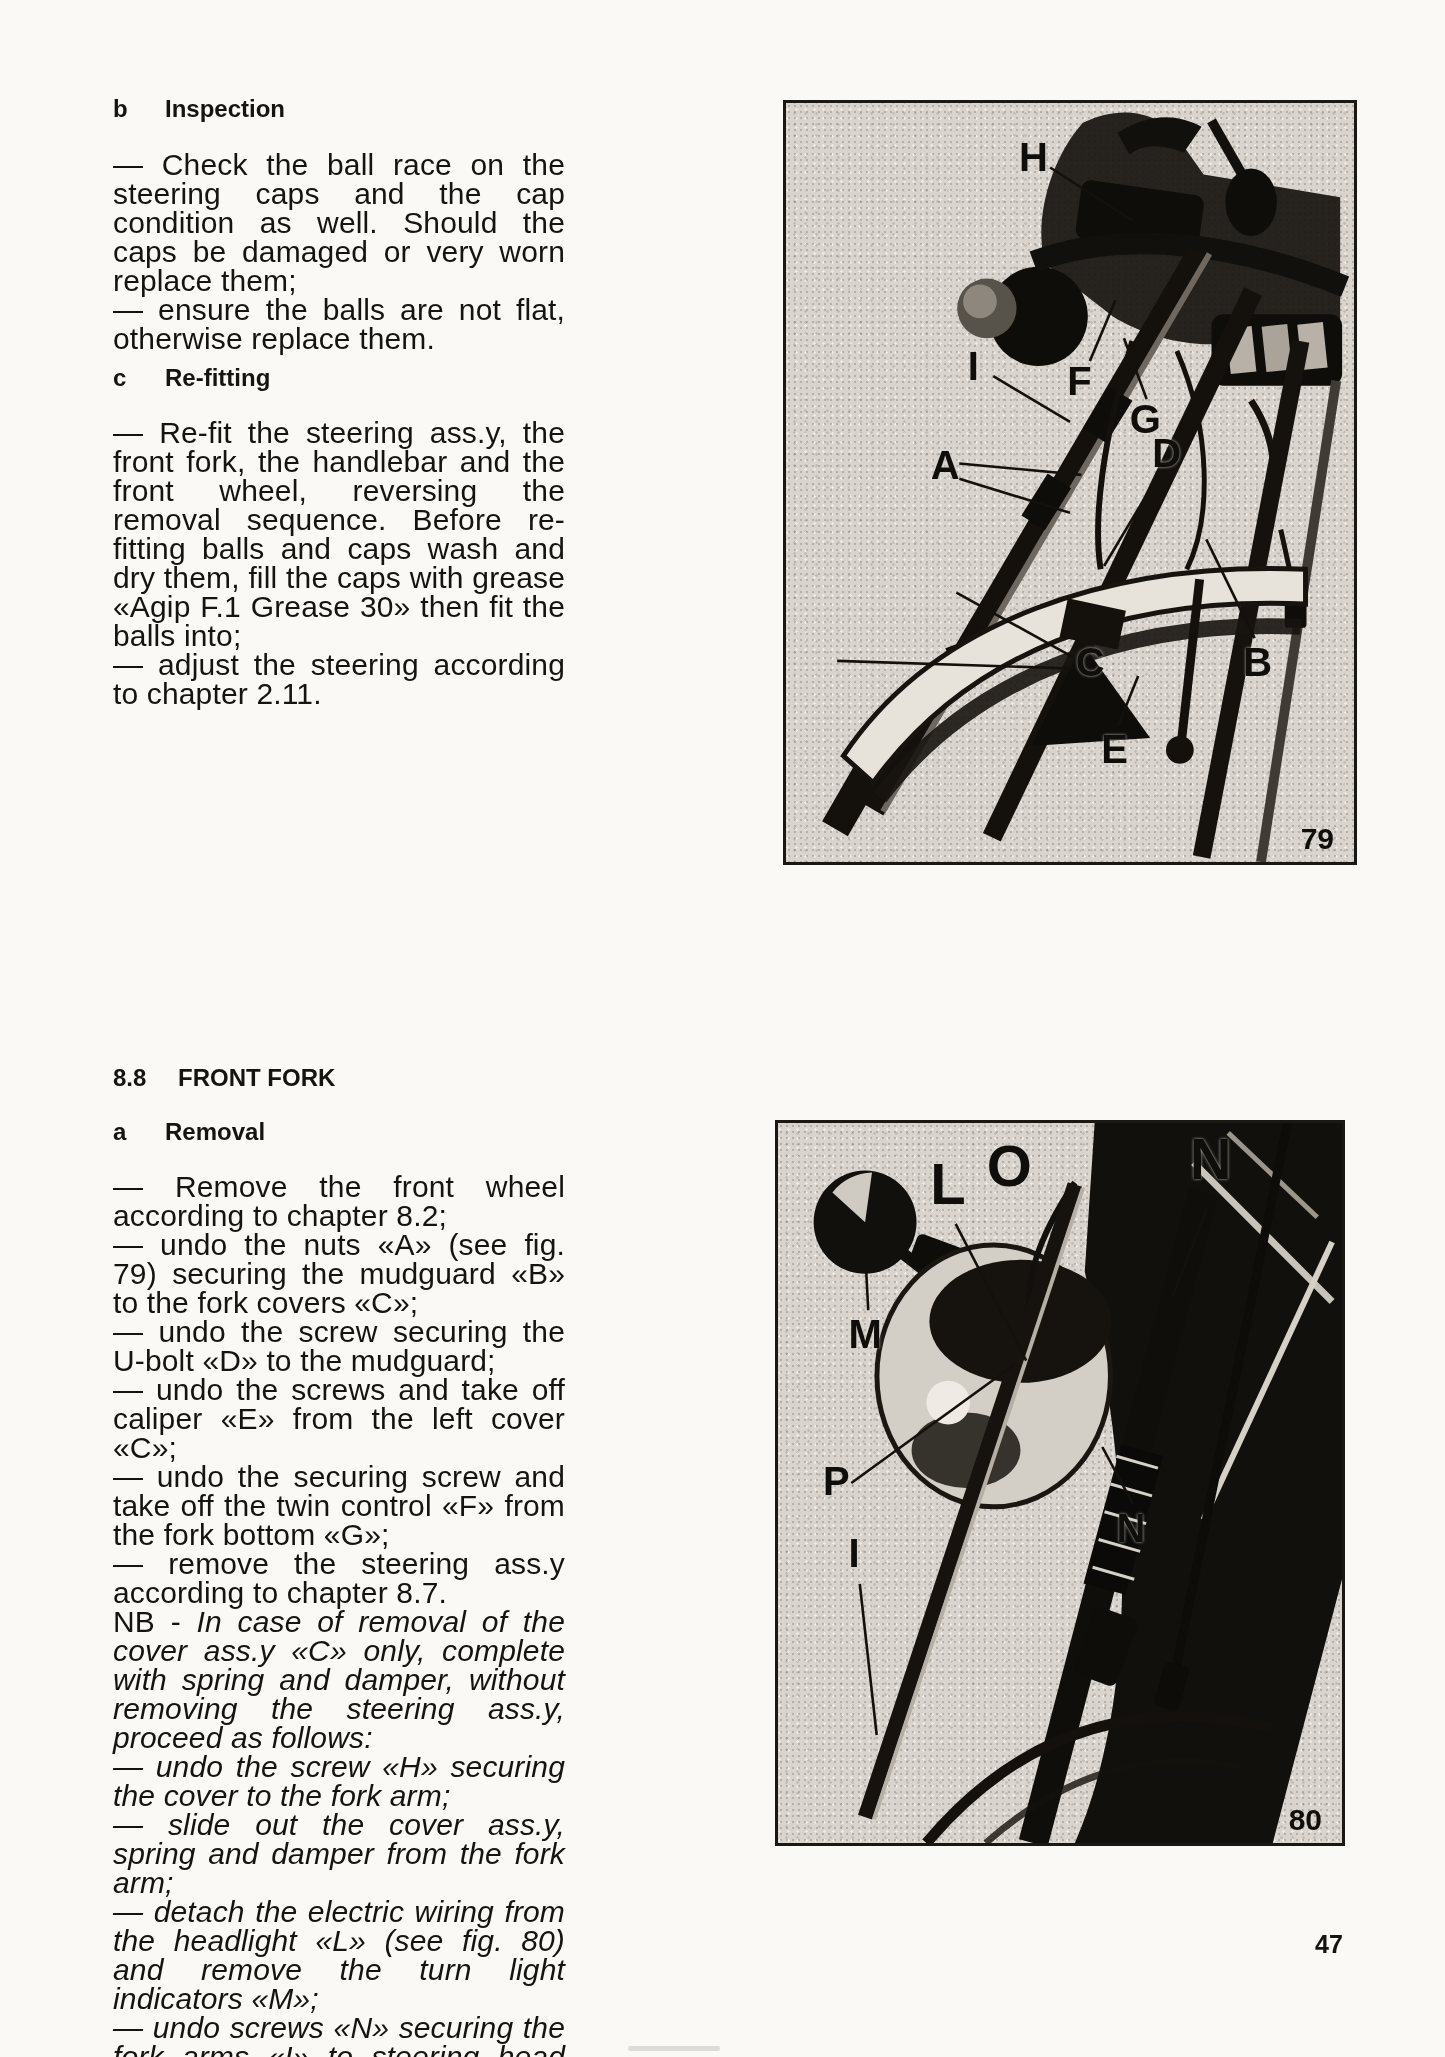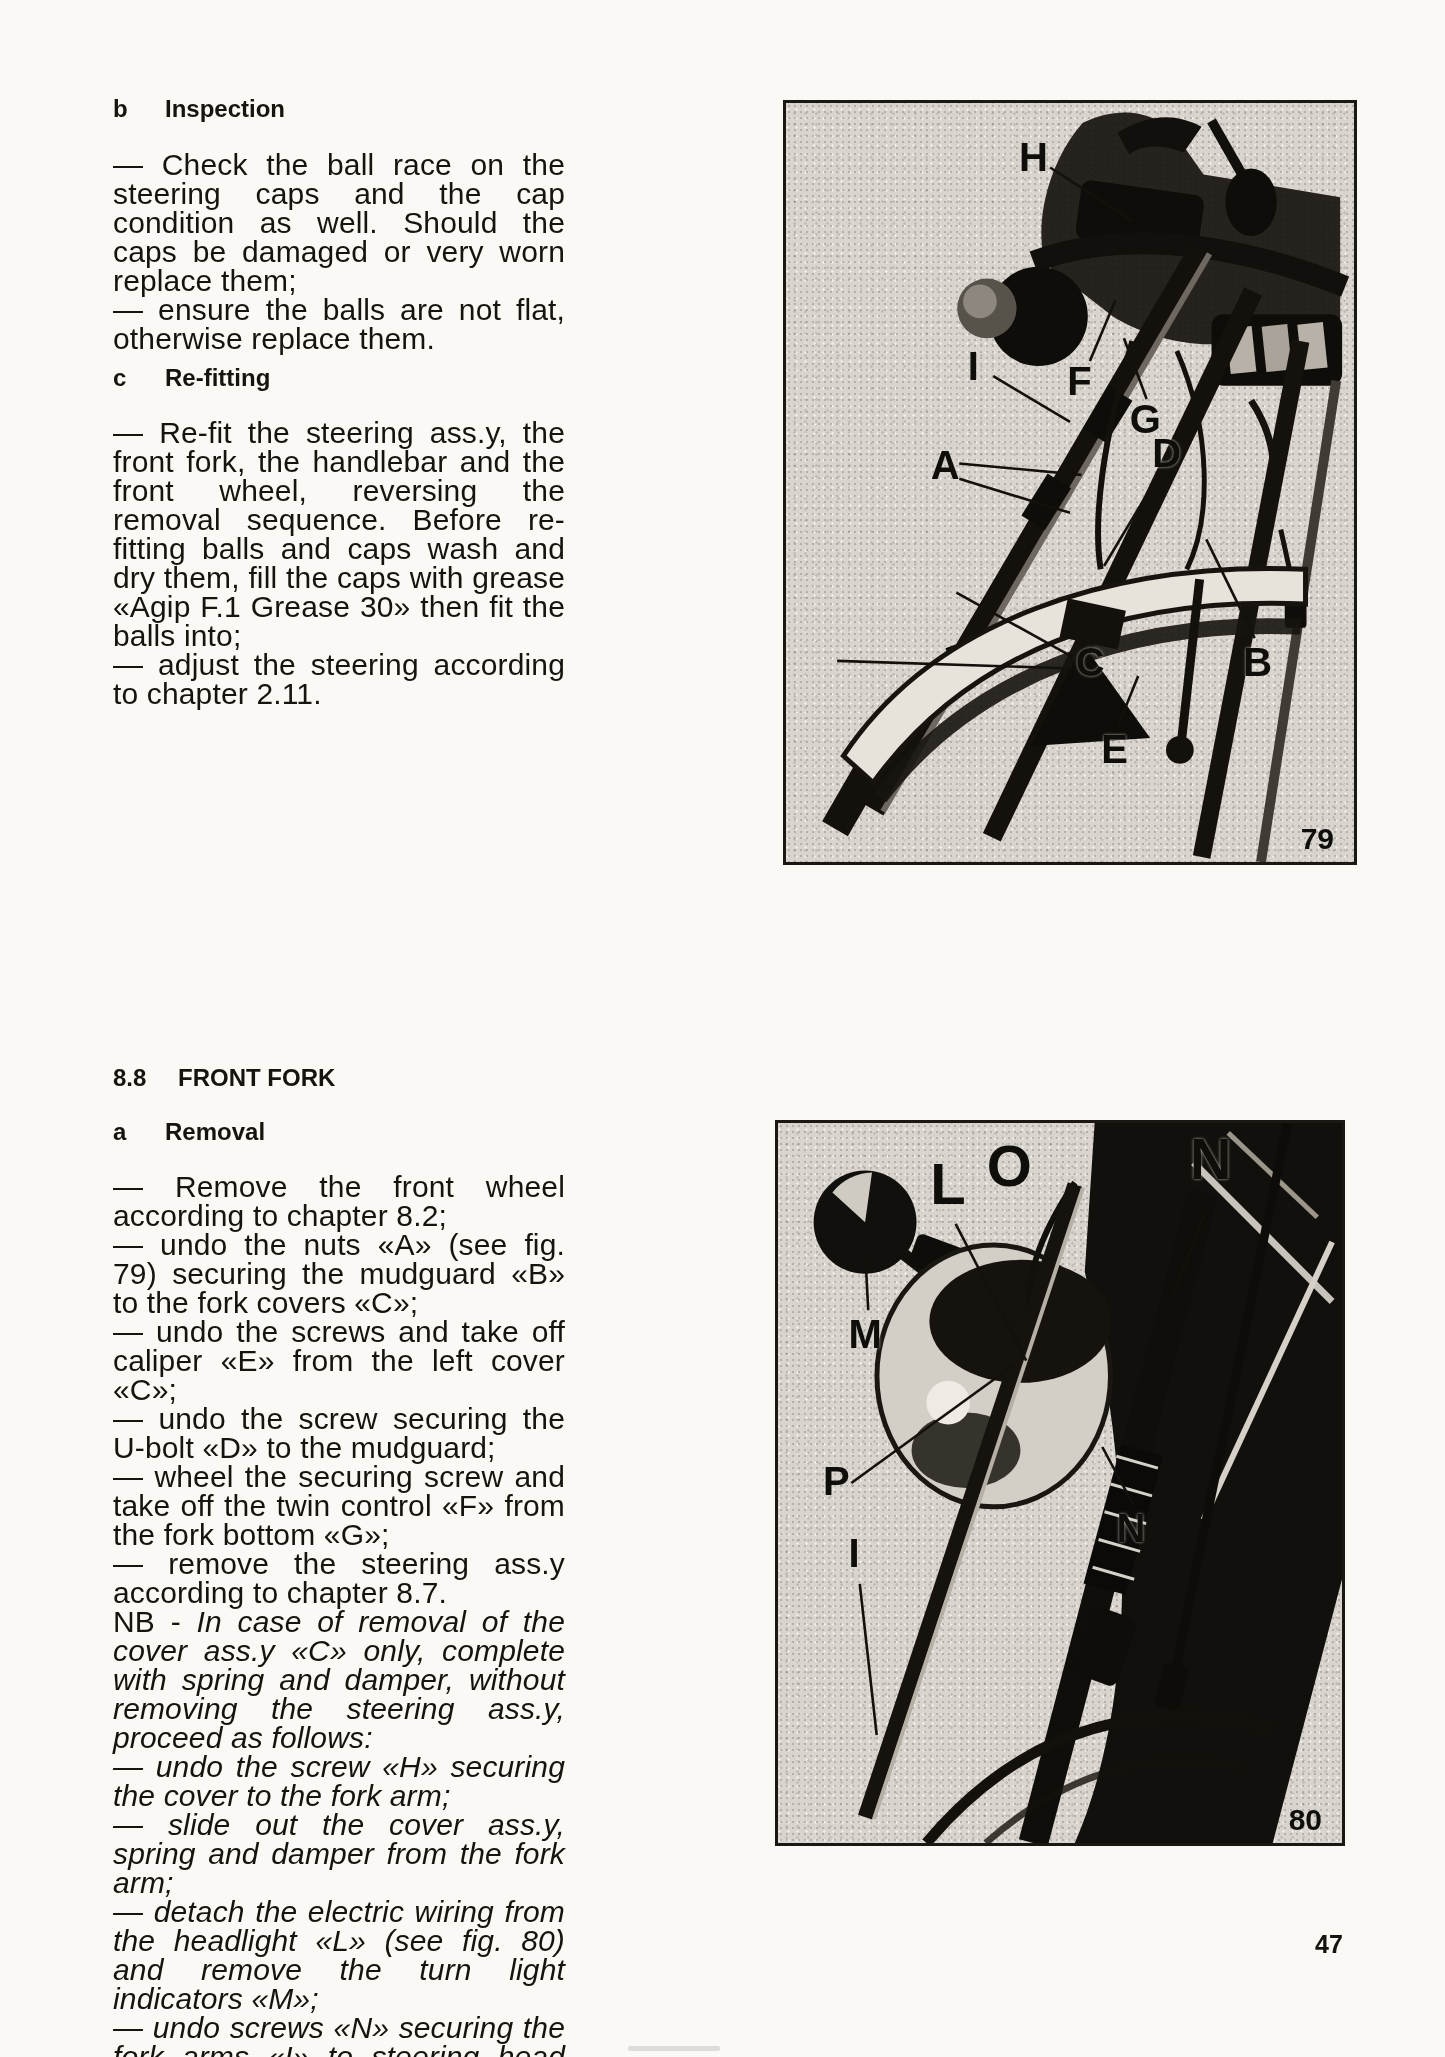--- a/index.html
+++ b/index.html
@@ -93,23 +93,23 @@
       <span class="hl num">8.8</span>
       <span>FRONT FORK</span>
     </h3>
     <h3 class="h mt-ha">
       <span class="hl">a</span>
       <span>Removal</span>
     </h3>
     <div class="items mt-items2">
         <p class="bp">— Remove the front wheel according to chapter 8.2;</p>
         <p class="bp">— undo the nuts «A» (see fig. 79) securing the mudguard «B» to the fork covers «C»;</p>
+        <p class="bp">— undo the screw securing the U-bolt «D» to the mudguard;</p>
         <p class="bp">— undo the screws and take off caliper «E» from the left cover «C»;</p>
-        <p class="bp">— undo the screw securing the U-bolt «D» to the mudguard;</p>
-        <p class="bp">— wheel the securing screw and take off the twin control «F» from the fork bottom «G»;</p>
+        <p class="bp">— undo the securing screw and take off the twin control «F» from the fork bottom «G»;</p>
         <p class="bp">— remove the steering ass.y according to chapter 8.7.</p>
       </div>
     <p class="bp"><span>NB - </span><em>In case of removal of the cover ass.y «C» only, complete with spring and damper, without removing the steering ass.y, proceed as follows:</em></p>
     <div class="items">
         <p class="bp it">— undo the screw «H» securing the cover to the fork arm;</p>
         <p class="bp it">— slide out the cover ass.y, spring and damper from the fork arm;</p>
         <p class="bp it">— detach the electric wiring from the headlight «L» (see fig. 80) and remove the turn light indicators «M»;</p>
         <p class="bp it">— undo screws «N» securing the fork arms «I» to steering head «O» and steering bottom «G» (see fig. 79) than slide out the arms «I» and the stay tube «P»;</p>
       </div>
   </section>

